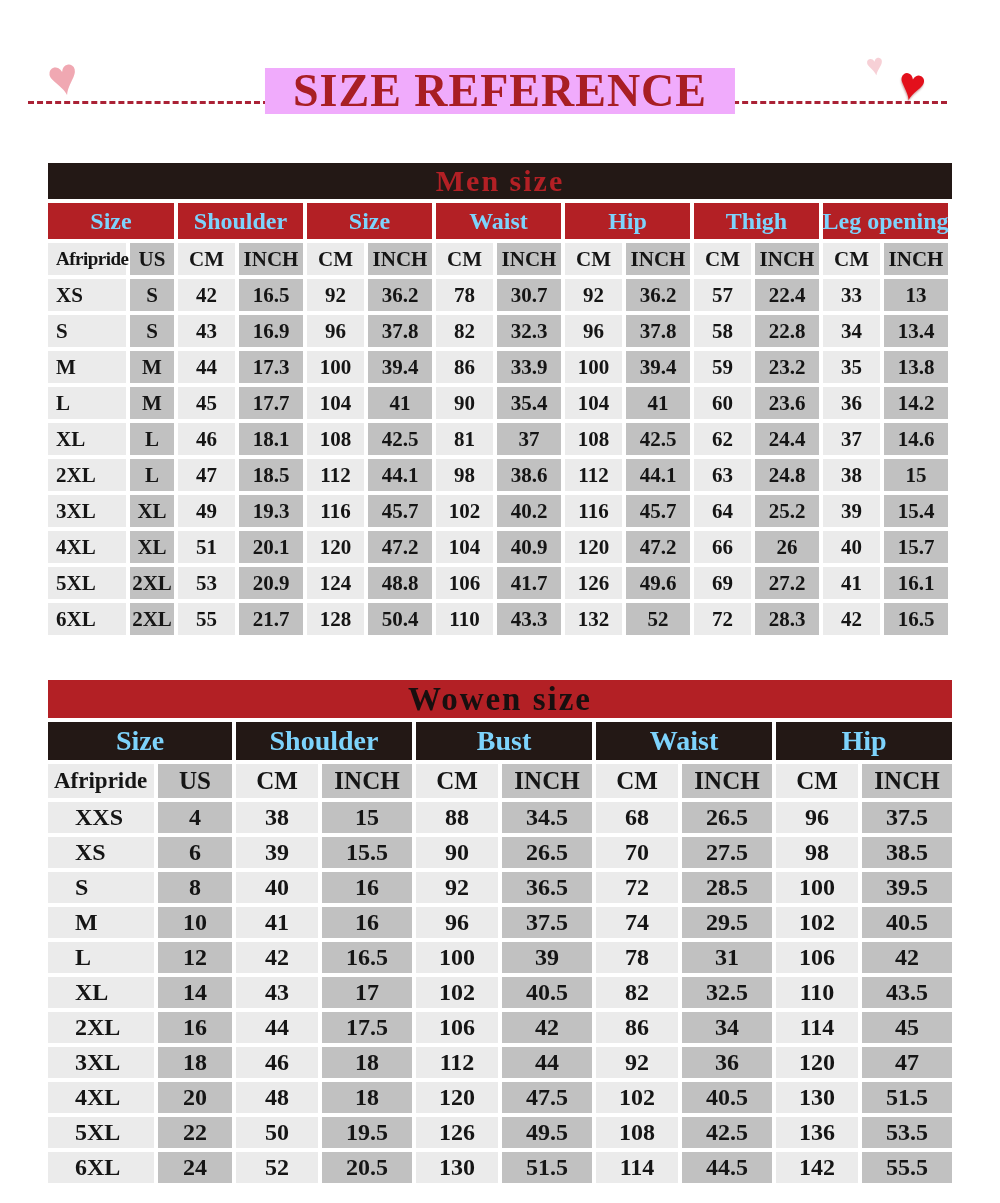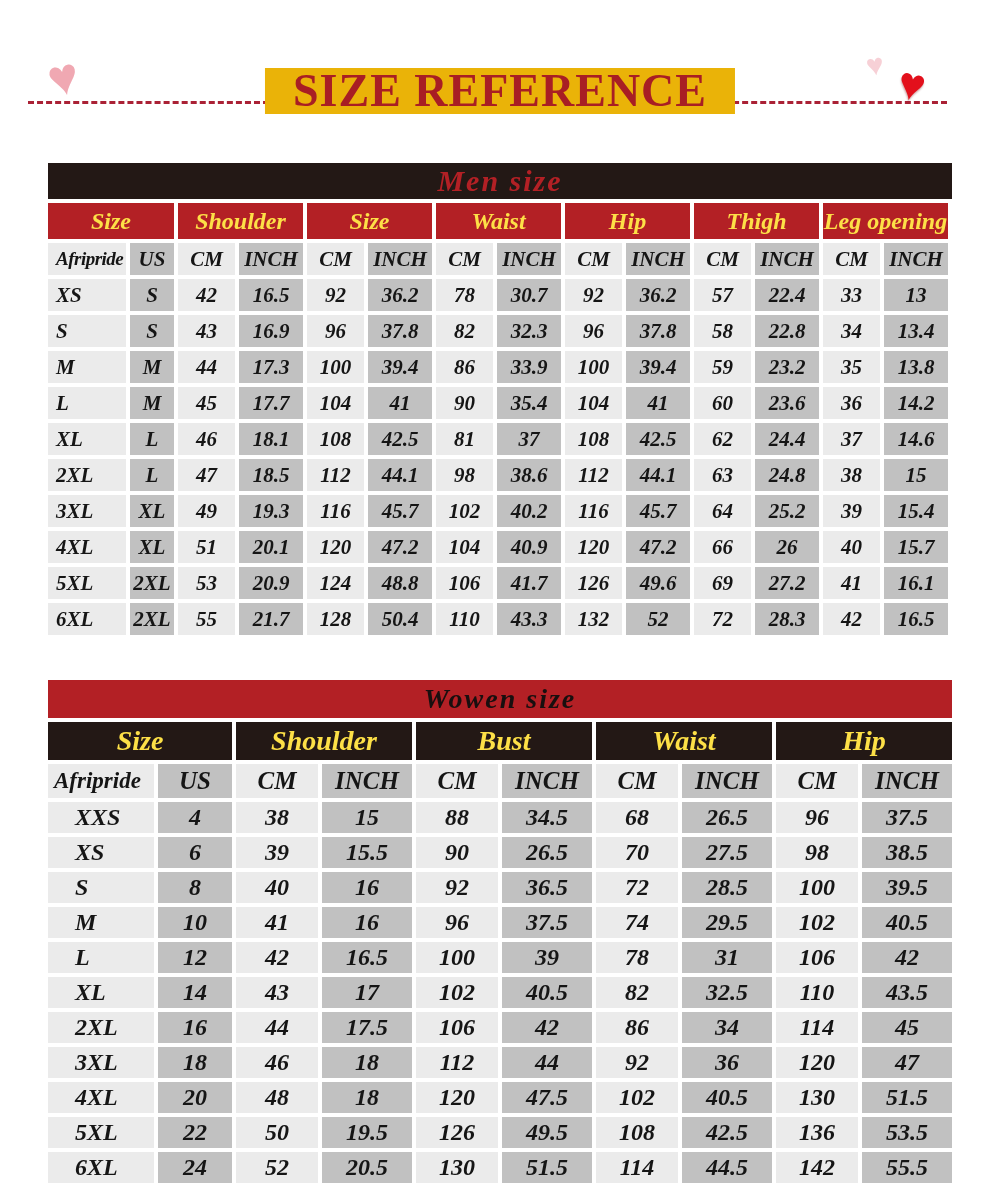--- a/index.html
+++ b/index.html
@@ -11,46 +11,46 @@
   }
 
   
   .header { position:relative; height:163px; }
   .dash-line {
     position:absolute; left:28px; width:919px; top:101px;
     border-top:3px dashed var(--dash_red,#aa2135);
   }
   .page-title {
     position:absolute; top:68px; left:50%; transform:translateX(-50%);
-    background:#eab308; padding:0 28px; white-space:nowrap;
+    background:#f0abfc; padding:0 28px; white-space:nowrap;
     font-size:46px; letter-spacing:1px; color:var(--title_red,#a81e24);
     line-height:1.0; z-index:2;
   }
   .heart { position:absolute; line-height:1; z-index:3; }
   .heart.left-pink  { left:48px;  top:52px; font-size:52px; color:var(--heart_pink,#f0a8b2); transform:rotate(-12deg); }
   .heart.right-pale { left:866px; top:50px; font-size:30px; color:var(--heart_pale,#f7d0d6); transform:rotate(-8deg); }
   .heart.right-red  { left:898px; top:62px; font-size:46px; color:var(--heart_red,#e3101c); transform:rotate(12deg); text-shadow:0 2px 2px rgba(120,0,0,.35); }
 
   
-  .size-table { width:904px; margin-left:48px;font-style:italic; }
+  .size-table { width:904px; margin-left:48px; }
   .women-wrap { margin-top:45px; }
   .banner {
     display:flex; align-items:center; justify-content:center;
     letter-spacing:2px; white-space:nowrap;
   }
   .men .banner   { height:36px; background:var(--dark,#231815); color:var(--red,#b32025); font-size:30px; }
-  .women .banner { height:38px; background:var(--red,#b32025); color:#180f0f; font-size:28px; }
+  .women .banner { height:38px; background:var(--red,#b32025); color:#180f0f; font-size:33px; }
 
   .grid { display:grid; gap:4px; margin-top:4px; background:#ffffff; }
   .men .grid   { grid-template-columns:78px 44px repeat(6, 57px 64px); }
   .women .grid { grid-template-columns:106px 74px repeat(4, 82px 90px); }
 
   .ghead {
     grid-column:span 2; display:flex; align-items:center; justify-content:center;
-    color:#fde047; white-space:nowrap;
+    color:#7dd3fc; white-space:nowrap;
   }
   .men .ghead   { background:var(--red,#b32025);  height:36px; font-size:24px; }
   .women .ghead { background:var(--dark,#231815); height:38px; font-size:28px; }
 
   .shead, .cell { display:flex; align-items:center; justify-content:center; white-space:nowrap; }
   .men .shead   { height:32px; font-size:21px; }
   .men .cell    { height:32px; font-size:21px; }
   .women .shead { height:34px; font-size:25px; }
   .women .cell  { height:31px; font-size:24px; }
   .men .shead.first  { font-size:19px; letter-spacing:-0.5px; }

